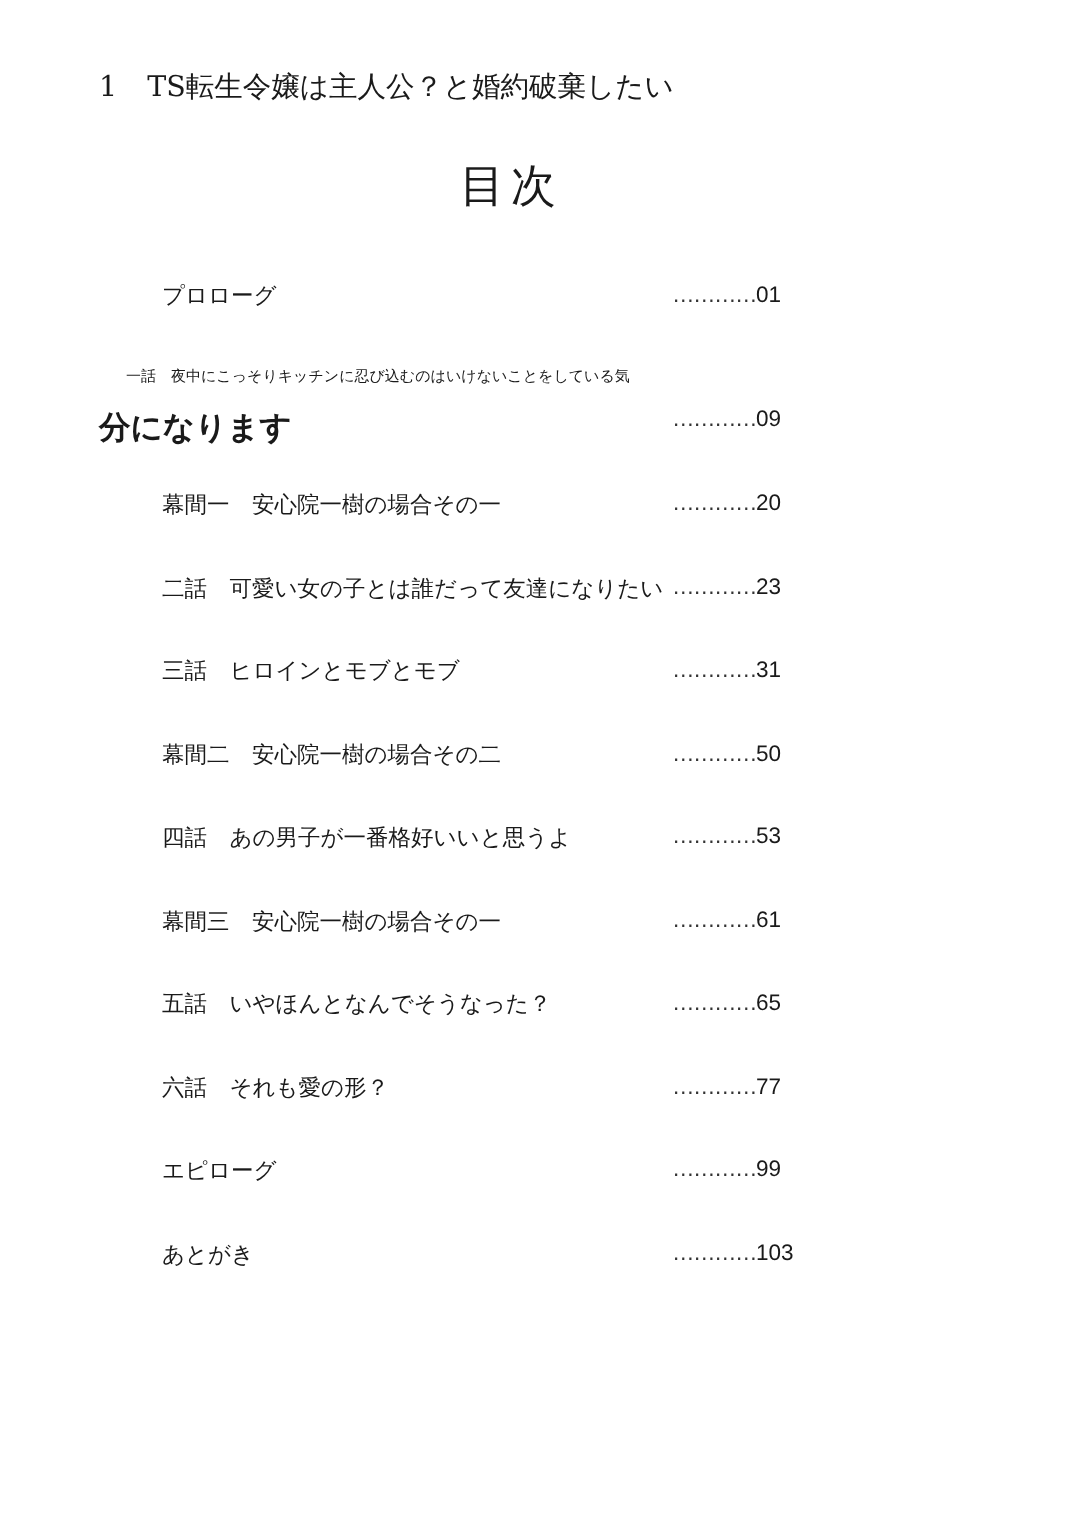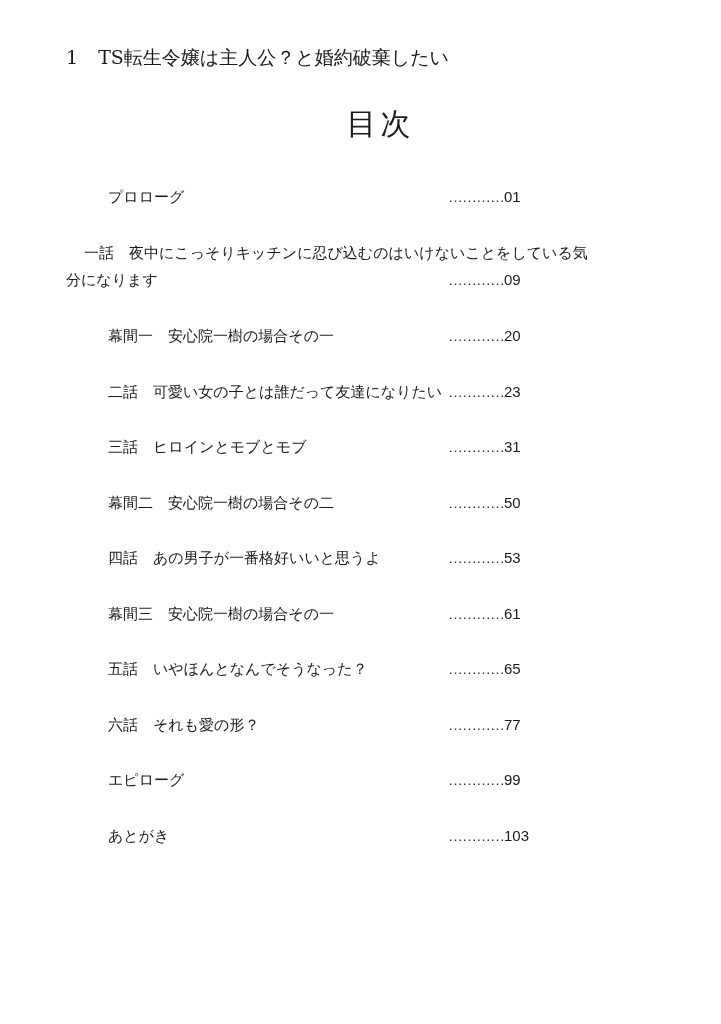--- a/index.html
+++ b/index.html
@@ -1,27 +1,27 @@
 <!DOCTYPE html>
 <html><head>
 <meta charset="utf-8">
 <style>
   html, body { margin: 0; padding: 0; background: #ffffff; }
   body { width: 721px; height: 1024px; position: relative; overflow: hidden;
          font-family: "DejaVu Serif", "Liberation Serif", serif; color: #1a1a1a; }
   .header { position: absolute; left: 66px; top: 45px; font-size: 19px; white-space: nowrap; }
   .header .num { margin-right: 14px; }
   .title { position: absolute; left: 0; width: 681px; top: 104px; text-align: center;
-           font-size: 30px; letter-spacing: 4px; padding-left: 40px; }
+           font-size: 30px; letter-spacing: 4px; }
   .entry { position: absolute; font-size: 15px; white-space: nowrap; }
   .entry .label { position: absolute; left: 84px; margin-left: 24px; }
   .entry .page { position: absolute; left: 448px; font-family: "Liberation Sans", sans-serif; letter-spacing: 0; }
   .entry .dots { letter-spacing: -1px; color: #333; }
-  .wrap-line1 { position: absolute; left: 84px; font-size: 15px; white-space: nowrap; }
-  .wrap-line2 { position: absolute; left: 66px; font-size: 15px; white-space: nowrap; }
+  .wrap-line1 { position: absolute; left: 84px; font-size: 10px; white-space: nowrap; }
+  .wrap-line2 { position: absolute; left: 66px; font-size: 21px; white-space: nowrap; font-weight: bold; }
 </style>
 </head>
 <body>
 
 <div class="header">
   <span class="num">1</span>
   <span>TS転生令嬢は主人公？と婚約破棄したい</span>
 </div>
 
 <div class="title">目次</div>

